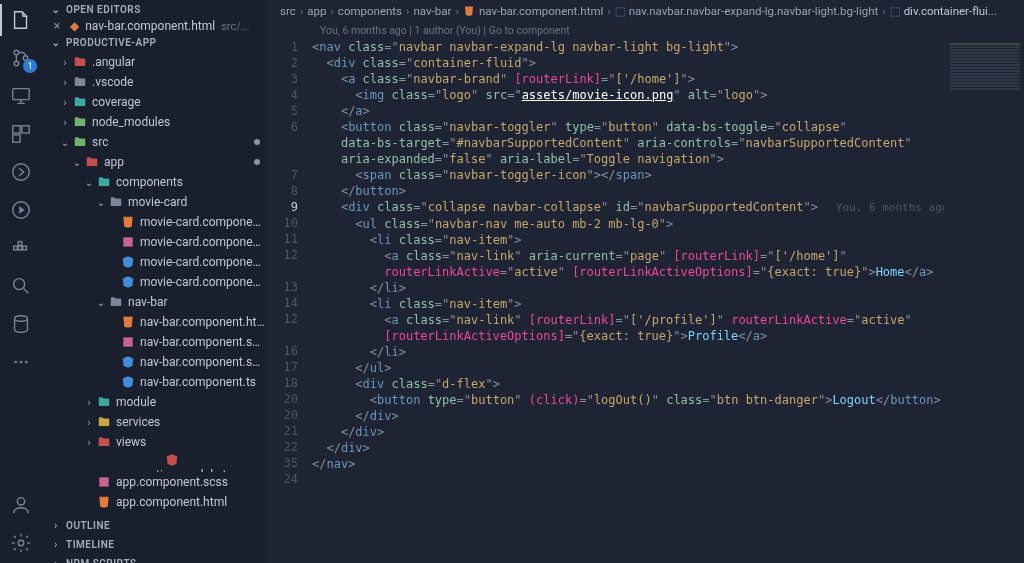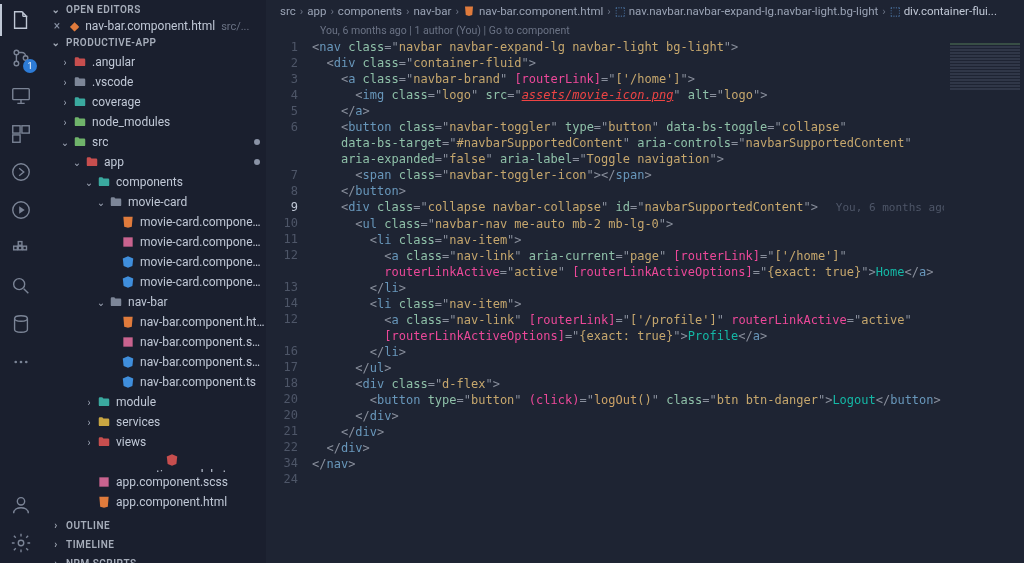--- a/index.html
+++ b/index.html
@@ -187,22 +187,22 @@
     overflow: hidden;
   }
   .code .line { min-height: 16px; }
 
   
   .t-tag { color: #6897bb; }       
   .t-punc { color: #898f9c; }      
   .t-attr { color: #8fc1a9; }     
   .t-ang { color: #ec4899; }       
   .t-str { color: #c6a76d; }       
-  .t-str-u { color: #ef4444; text-decoration: underline; font-style: italic; } 
-  .t-text { color: #14b8a6; }      
+  .t-str-u { color: #ffffff; text-decoration: underline; } 
+  .t-text { color: #7dd3fc; }      
   .t-fn { color: #cca266; }        
 
   .inline-blame {
     color: #4e5668;
     font-family: "SF Mono", Menlo, Consolas, monospace;
     font-size: 11px;
     margin-left: 18px;
   }
 
   .minimap {
@@ -630,21 +630,21 @@
         <div class="ln">14</div>
         <div class="ln">12</div>
         <div class="ln">&nbsp;</div>
         <div class="ln">16</div>
         <div class="ln">17</div>
         <div class="ln">18</div>
         <div class="ln">20</div>
         <div class="ln">20</div>
         <div class="ln">21</div>
         <div class="ln">22</div>
-        <div class="ln">34</div>
+        <div class="ln">35</div>
         <div class="ln">24</div>
       </div>
     <div class="code" id="code"><div class="line"><span class="t-punc">&lt;</span><span class="t-tag">nav</span> <span class="t-attr">class</span><span class="t-punc">=</span><span class="t-punc">"</span><span class="t-str">navbar navbar-expand-lg navbar-light bg-light</span><span class="t-punc">"</span><span class="t-punc">&gt;</span></div><div class="line">  <span class="t-punc">&lt;</span><span class="t-tag">div</span> <span class="t-attr">class</span><span class="t-punc">=</span><span class="t-punc">"</span><span class="t-str">container-fluid</span><span class="t-punc">"</span><span class="t-punc">&gt;</span></div><div class="line">    <span class="t-punc">&lt;</span><span class="t-tag">a</span> <span class="t-attr">class</span><span class="t-punc">=</span><span class="t-punc">"</span><span class="t-str">navbar-brand</span><span class="t-punc">"</span> <span class="t-ang">[routerLink]</span><span class="t-punc">=</span><span class="t-punc">"</span><span class="t-str">['/home']</span><span class="t-punc">"</span><span class="t-punc">&gt;</span></div><div class="line">      <span class="t-punc">&lt;</span><span class="t-tag">img</span> <span class="t-attr">class</span><span class="t-punc">=</span><span class="t-punc">"</span><span class="t-str">logo</span><span class="t-punc">"</span> <span class="t-attr">src</span><span class="t-punc">=</span><span class="t-punc">"</span><span class="t-str-u">assets/movie-icon.png</span><span class="t-punc">"</span> <span class="t-attr">alt</span><span class="t-punc">=</span><span class="t-punc">"</span><span class="t-str">logo</span><span class="t-punc">"</span><span class="t-punc">&gt;</span></div><div class="line">    <span class="t-punc">&lt;/</span><span class="t-tag">a</span><span class="t-punc">&gt;</span></div><div class="line">    <span class="t-punc">&lt;</span><span class="t-tag">button</span> <span class="t-attr">class</span><span class="t-punc">=</span><span class="t-punc">"</span><span class="t-str">navbar-toggler</span><span class="t-punc">"</span> <span class="t-attr">type</span><span class="t-punc">=</span><span class="t-punc">"</span><span class="t-str">button</span><span class="t-punc">"</span> <span class="t-attr">data-bs-toggle</span><span class="t-punc">=</span><span class="t-punc">"</span><span class="t-str">collapse</span><span class="t-punc">"</span></div><div class="line">    <span class="t-attr">data-bs-target</span><span class="t-punc">=</span><span class="t-punc">"</span><span class="t-str">#navbarSupportedContent</span><span class="t-punc">"</span> <span class="t-attr">aria-controls</span><span class="t-punc">=</span><span class="t-punc">"</span><span class="t-str">navbarSupportedContent</span><span class="t-punc">"</span></div><div class="line">    <span class="t-attr">aria-expanded</span><span class="t-punc">=</span><span class="t-punc">"</span><span class="t-str">false</span><span class="t-punc">"</span> <span class="t-attr">aria-label</span><span class="t-punc">=</span><span class="t-punc">"</span><span class="t-str">Toggle navigation</span><span class="t-punc">"</span><span class="t-punc">&gt;</span></div><div class="line">      <span class="t-punc">&lt;</span><span class="t-tag">span</span> <span class="t-attr">class</span><span class="t-punc">=</span><span class="t-punc">"</span><span class="t-str">navbar-toggler-icon</span><span class="t-punc">"</span><span class="t-punc">&gt;</span><span class="t-punc">&lt;/</span><span class="t-tag">span</span><span class="t-punc">&gt;</span></div><div class="line">    <span class="t-punc">&lt;/</span><span class="t-tag">button</span><span class="t-punc">&gt;</span></div><div class="line">    <span class="t-punc">&lt;</span><span class="t-tag">div</span> <span class="t-attr">class</span><span class="t-punc">=</span><span class="t-punc">"</span><span class="t-str">collapse navbar-collapse</span><span class="t-punc">"</span> <span class="t-attr">id</span><span class="t-punc">=</span><span class="t-punc">"</span><span class="t-str">navbarSupportedContent</span><span class="t-punc">"</span><span class="t-punc">&gt;</span><span class="inline-blame">You, 6 months ago • first</span></div><div class="line">      <span class="t-punc">&lt;</span><span class="t-tag">ul</span> <span class="t-attr">class</span><span class="t-punc">=</span><span class="t-punc">"</span><span class="t-str">navbar-nav me-auto mb-2 mb-lg-0</span><span class="t-punc">"</span><span class="t-punc">&gt;</span></div><div class="line">        <span class="t-punc">&lt;</span><span class="t-tag">li</span> <span class="t-attr">class</span><span class="t-punc">=</span><span class="t-punc">"</span><span class="t-str">nav-item</span><span class="t-punc">"</span><span class="t-punc">&gt;</span></div><div class="line">          <span class="t-punc">&lt;</span><span class="t-tag">a</span> <span class="t-attr">class</span><span class="t-punc">=</span><span class="t-punc">"</span><span class="t-str">nav-link</span><span class="t-punc">"</span> <span class="t-attr">aria-current</span><span class="t-punc">=</span><span class="t-punc">"</span><span class="t-str">page</span><span class="t-punc">"</span> <span class="t-ang">[routerLink]</span><span class="t-punc">=</span><span class="t-punc">"</span><span class="t-str">['/home']</span><span class="t-punc">"</span></div><div class="line">          <span class="t-ang">routerLinkActive</span><span class="t-punc">=</span><span class="t-punc">"</span><span class="t-str">active</span><span class="t-punc">"</span> <span class="t-ang">[routerLinkActiveOptions]</span><span class="t-punc">=</span><span class="t-punc">"</span><span class="t-str">{exact: true}</span><span class="t-punc">"</span><span class="t-punc">&gt;</span><span class="t-text">Home</span><span class="t-punc">&lt;/</span><span class="t-tag">a</span><span class="t-punc">&gt;</span></div><div class="line">        <span class="t-punc">&lt;/</span><span class="t-tag">li</span><span class="t-punc">&gt;</span></div><div class="line">        <span class="t-punc">&lt;</span><span class="t-tag">li</span> <span class="t-attr">class</span><span class="t-punc">=</span><span class="t-punc">"</span><span class="t-str">nav-item</span><span class="t-punc">"</span><span class="t-punc">&gt;</span></div><div class="line">          <span class="t-punc">&lt;</span><span class="t-tag">a</span> <span class="t-attr">class</span><span class="t-punc">=</span><span class="t-punc">"</span><span class="t-str">nav-link</span><span class="t-punc">"</span> <span class="t-ang">[routerLink]</span><span class="t-punc">=</span><span class="t-punc">"</span><span class="t-str">['/profile']</span><span class="t-punc">"</span> <span class="t-ang">routerLinkActive</span><span class="t-punc">=</span><span class="t-punc">"</span><span class="t-str">active</span><span class="t-punc">"</span></div><div class="line">          <span class="t-ang">[routerLinkActiveOptions]</span><span class="t-punc">=</span><span class="t-punc">"</span><span class="t-str">{exact: true}</span><span class="t-punc">"</span><span class="t-punc">&gt;</span><span class="t-text">Profile</span><span class="t-punc">&lt;/</span><span class="t-tag">a</span><span class="t-punc">&gt;</span></div><div class="line">        <span class="t-punc">&lt;/</span><span class="t-tag">li</span><span class="t-punc">&gt;</span></div><div class="line">      <span class="t-punc">&lt;/</span><span class="t-tag">ul</span><span class="t-punc">&gt;</span></div><div class="line">      <span class="t-punc">&lt;</span><span class="t-tag">div</span> <span class="t-attr">class</span><span class="t-punc">=</span><span class="t-punc">"</span><span class="t-str">d-flex</span><span class="t-punc">"</span><span class="t-punc">&gt;</span></div><div class="line">        <span class="t-punc">&lt;</span><span class="t-tag">button</span> <span class="t-attr">type</span><span class="t-punc">=</span><span class="t-punc">"</span><span class="t-str">button</span><span class="t-punc">"</span> <span class="t-ang">(click)</span><span class="t-punc">=</span><span class="t-punc">"</span><span class="t-fn">logOut</span><span class="t-str">()</span><span class="t-punc">"</span> <span class="t-attr">class</span><span class="t-punc">=</span><span class="t-punc">"</span><span class="t-str">btn btn-danger</span><span class="t-punc">"</span><span class="t-punc">&gt;</span><span class="t-text">Logout</span><span class="t-punc">&lt;/</span><span class="t-tag">button</span><span class="t-punc">&gt;</span></div><div class="line">      <span class="t-punc">&lt;/</span><span class="t-tag">div</span><span class="t-punc">&gt;</span></div><div class="line">    <span class="t-punc">&lt;/</span><span class="t-tag">div</span><span class="t-punc">&gt;</span></div><div class="line">  <span class="t-punc">&lt;/</span><span class="t-tag">div</span><span class="t-punc">&gt;</span></div><div class="line"><span class="t-punc">&lt;/</span><span class="t-tag">nav</span><span class="t-punc">&gt;</span></div><div class="line"></div></div>
     <div class="minimap">
       <div class="blob" style="top:4px;background:#4a6a52"></div>
       <div class="blob" style="top:7px"></div>
       <div class="blob" style="top:10px"></div>
       <div class="blob" style="top:13px"></div>
       <div class="blob" style="top:16px"></div>
       <div class="blob" style="top:19px"></div>

